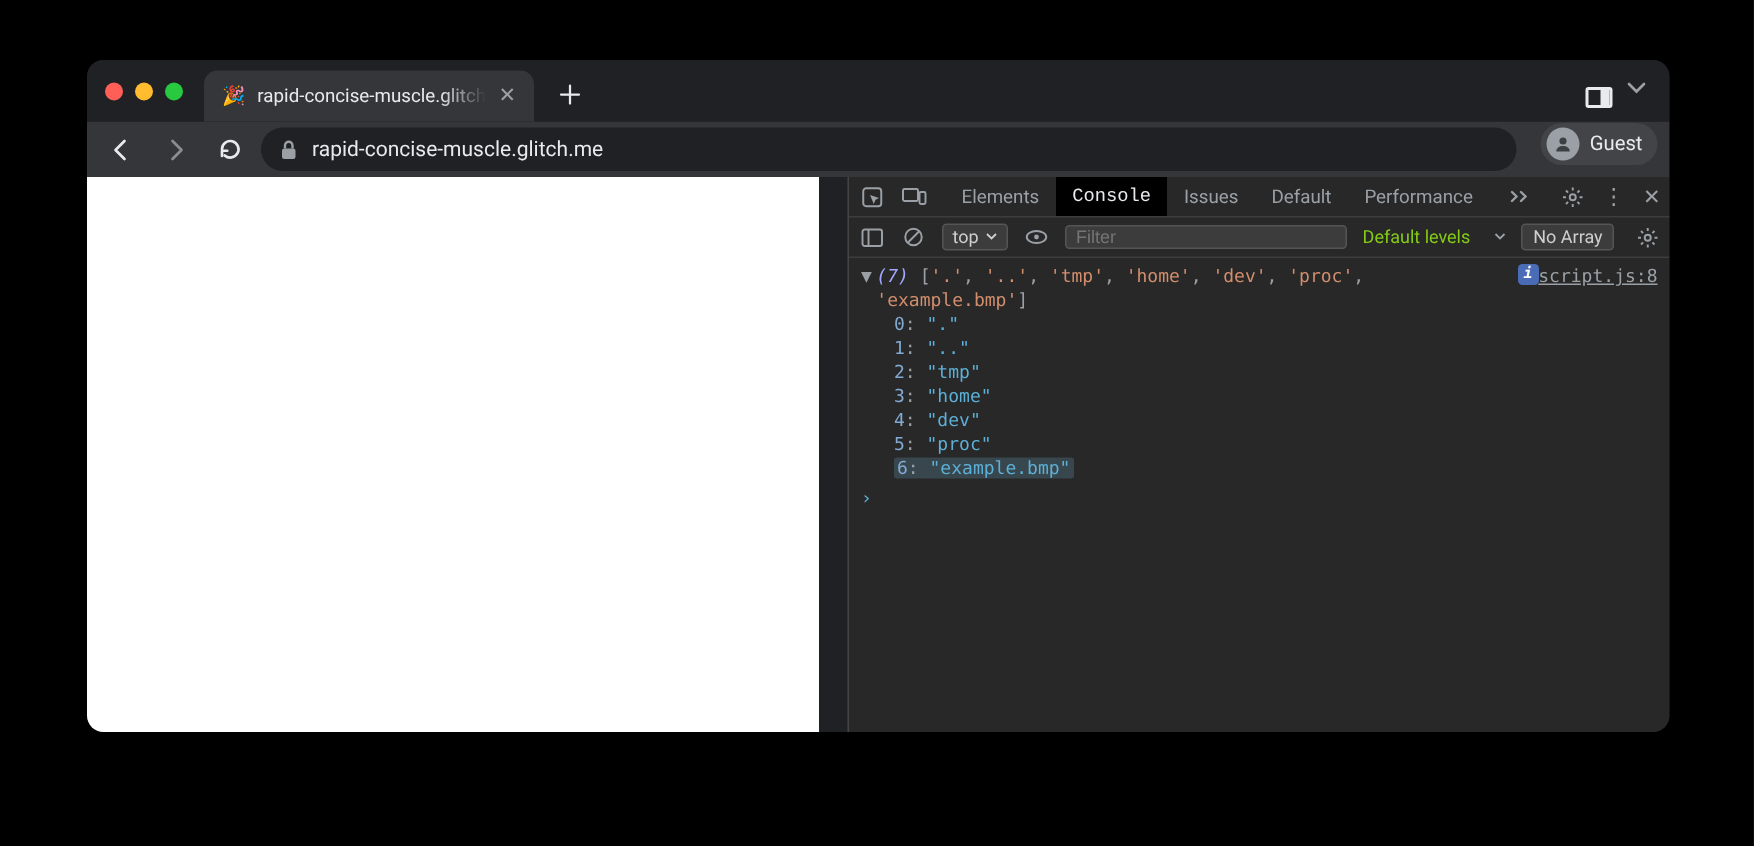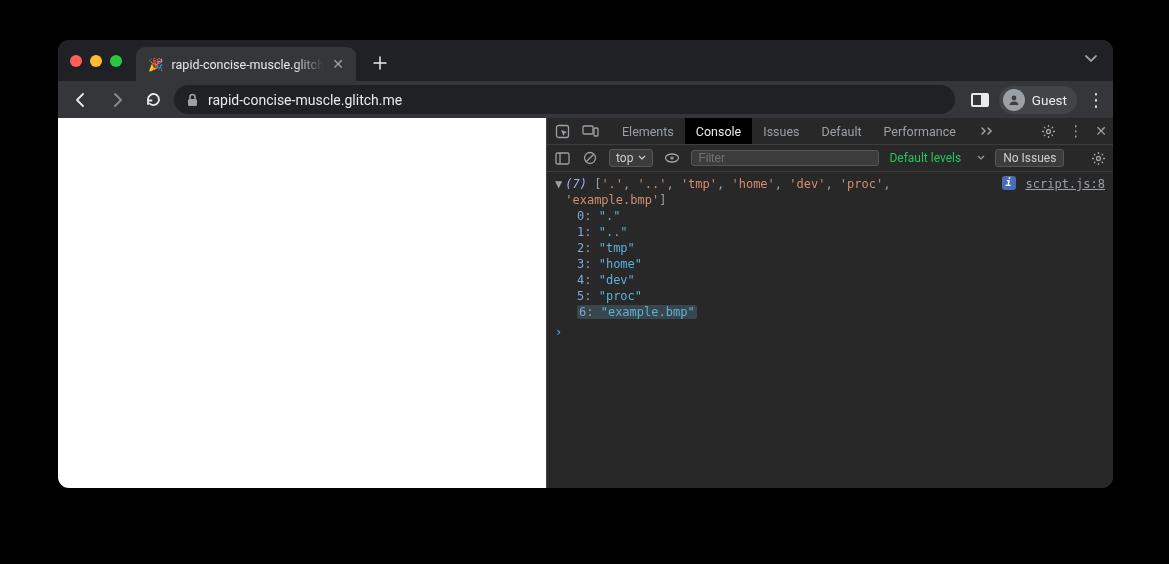--- a/index.html
+++ b/index.html
@@ -82,21 +82,21 @@
     flex: 1;
     height: 29px;
     background: #202124;
     border-radius: 15px;
     display: flex; align-items: center;
     padding: 0 12px;
     gap: 9px;
     color: #e8eaed; font-size: 14px;
   }
   .lock { color: #9aa0a6; }
-  .right-icons { display:flex; align-items:center; gap:10px; margin-left:10px; }
+  .right-icons { display:flex; align-items:center; gap:10px; margin-left:10px;flex-direction:column; }
   .ext-box {
     width: 18px; height: 14px; border: 2px solid #e8eaed;
     border-radius: 2px; position: relative;
   }
   .ext-box::after { content:''; position:absolute; right:0; top:0; bottom:0; width:6px; background:#e8eaed; }
   .guest-chip {
     display:flex; align-items:center; gap:7px;
     background: rgba(255,255,255,0.07);
     padding: 3px 10px 3px 4px;
     border-radius: 16px;
@@ -117,53 +117,54 @@
     width: 488px;
     background: #fff;
   }
   .devtools {
     flex: 1;
     background: #282828;
     display: flex; flex-direction: column;
     color: #cfcfcf;
     border-left: 1px solid #444;
     font-size: 12.5px;
+    margin-left: 19px;
   }
   .dt-top {
     height: 27px;
     display: flex; align-items: center;
     border-bottom: 1px solid #3d3d3d;
     padding: 0 6px;
     gap: 10px;
   }
   .dt-ico { color:#9aa0a6; display:flex; align-items:center; justify-content:center; width:18px; height:18px; }
   .dt-tabs { display:flex; align-items:stretch; height:100%; margin-left: 2px;}
   .dt-tab {
     padding: 0 11px; display:flex; align-items:center;
     color:#9aa0a6; cursor:default;
   }
-  .dt-tab.active { background:#000; color:#e8eaed; }
+  .dt-tab.active { background:#000; color:#e8eaed;font-family:Liberation Mono, monospace; }
   .dt-top-right { margin-left:auto; display:flex; gap:12px; align-items:center; color:#9aa0a6; }
   .dt-sub {
     height: 27px; display:flex; align-items:center; gap:10px;
     border-bottom: 1px solid #3d3d3d;
     padding: 0 6px;
   }
   .context-select {
     background:#3c3c3c; border:1px solid #555; border-radius:3px;
     padding: 1px 6px; display:flex; align-items:center; gap:5px;
     color:#cfcfcf; font-size:12px;
   }
   .filter {
     flex: 0 0 188px;
     background:#3c3c3c; border:1px solid #555; border-radius:3px;
     height:16px; color:#9aa0a6; font-size:12px; padding:0 6px;
     outline:none;
   }
-  .levels { color:#22c55e; font-size:12px; display:flex; align-items:center; gap:16px; }
+  .levels { color:#84cc16; font-size:12px; display:flex; align-items:center; gap:16px; }
   .no-issues {
     background:#3c3c3c; border:1px solid #555; border-radius:3px;
     color:#cfcfcf; font-size:12px; padding:1px 7px;
   }
   .console-body {
     flex: 1;
     font-family: Menlo, Consolas, monospace;
     font-size: 12px;
     padding: 4px 8px 4px 8px;
     overflow: auto;
@@ -171,21 +172,21 @@
   }
   .row-top { display:flex; align-items:flex-start; }
   .caret-open { color:#9aa0a6; margin-right:3px; cursor:default; }
   .caret-closed { color:#9aa0a6; margin-right:3px; cursor:default; }
   .num { color:#a1a8ff; font-style:italic; }
   .str { color:#d38e6e; }
   .strg { color:#5db0d7; }
   .key-idx { color:#82aad3; }
   .key-len { color:#a37fd3; }
   .proto { color:#9aa0a6; }
-  .src-link { margin-left:auto; color:#9aa0a6; text-decoration:underline; white-space:nowrap; padding-left:10px; }
+  .src-link { margin-left:auto; color:#9aa0a6; text-decoration:underline; white-space:nowrap; }
   .info-badge {
     display:inline-flex; align-items:center; justify-content:center;
     width:14px; height:14px; background:#4a6bb6; border-radius:3px;
     color:#fff; font-style:italic; font-weight:bold; font-size:10px;
     margin-left:4px;
   }
   .indent { padding-left: 22px; }
   .indent2 { padding-left: 22px; }
   .hl { background:#38464d; padding:0 2px; border-radius:2px; }
   .prompt-row { display:flex; align-items:center; padding-top:4px; }
@@ -329,21 +330,21 @@
             </svg>
         </span>
         <input class="filter" placeholder="Filter" style="">
         <div class="levels">
           <span>Default levels</span>
           <svg width="8" height="6" viewBox="0 0 8 6">
               <path d="M1 1l3 3 3-3" stroke="#9aa0a6" stroke-width="1.2" fill="none"></path>
             </svg>
         </div>
         <div class="no-issues">
-          <span>No Issues</span>
+          <span>No Array</span>
         </div>
         <span class="dt-ico" style="margin-left:auto;">
           <svg width="15" height="15" viewBox="0 0 15 15">
               <circle cx="7.5" cy="7.5" r="2" stroke="#9aa0a6" fill="none" stroke-width="1.3"></circle>
               <path d="M7.5 1v2M7.5 12v2M1 7.5h2M12 7.5h2M3 3l1.4 1.4M10.6 10.6L12 12M12 3l-1.4 1.4M4.4 10.6L3 12" stroke="#9aa0a6" stroke-width="1.3"></path>
             </svg>
         </span>
       </div>
 
       <div class="console-body">

